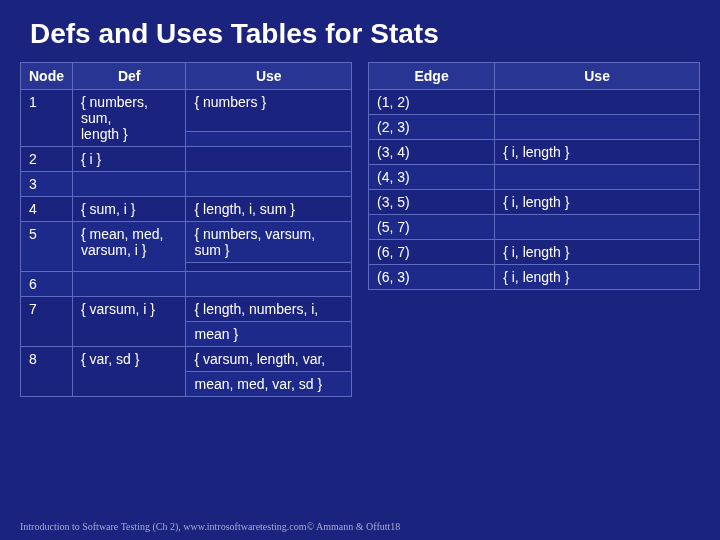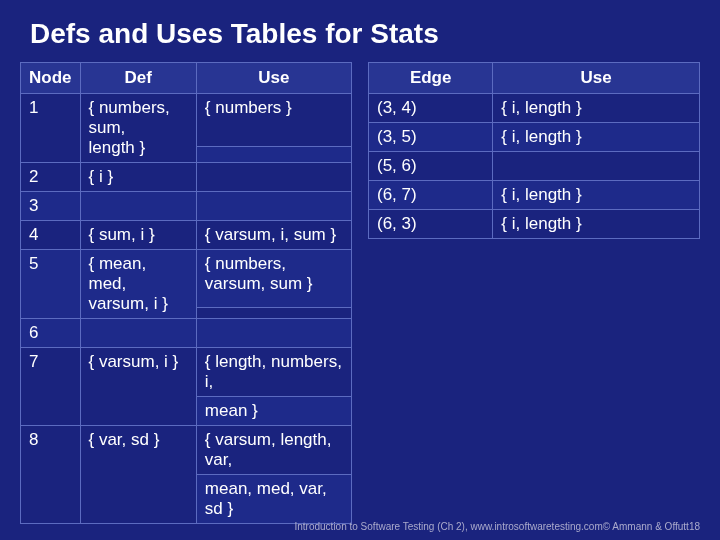--- a/index.html
+++ b/index.html
@@ -23,21 +23,21 @@
       flex-direction: row;
       padding: 0 20px;
       gap: 16px;
     }
     .left-table-wrap, .right-table-wrap {
       flex: 1;
     }
     table {
       width: 100%;
       border-collapse: collapse;
-      font-size: 17px;
+      font-size: 14px;
     }
     th {
       background-color: #283593;
       color: #ffffff;
       border: 1px solid #5c6bc0;
       padding: 5px 8px;
       text-align: center;
       font-weight: bold;
     }
     td {
@@ -49,23 +49,24 @@
     }
     tr:nth-child(even) td {
       background-color: #1e2a8a;
     }
     .footer {
       position: absolute;
       bottom: 8px;
       left: 20px;
       right: 20px;
       display: flex;
-      justify-content: flex-end;
+      justify-content: flex-start;
       font-size: 10px;
       color: #aaaacc;
+      font-family: Liberation Serif, serif;
     }
   </style>
 </head>
 <body>
 
 <div class="page-title">Defs and Uses Tables for Stats</div>
 
 <div class="content-area">
 
   <div class="left-table-wrap">
@@ -92,21 +93,21 @@
     <td></td>
   </tr>
           <tr>
     <td>3</td>
     <td></td>
     <td></td>
   </tr>
           <tr>
     <td>4</td>
     <td>{ sum, i }</td>
-    <td>{ varsum, i, sum }</td>
+    <td>{ length, i, sum }</td>
   </tr>
           <tr>
     <td rowspan="2">5</td>
     <td rowspan="2">{ mean, med,<br>varsum, i }</td>
     <td>{ numbers, varsum, sum }</td>
   </tr>
           <tr>
             <td></td>
           </tr>
           <tr>
@@ -136,30 +137,42 @@
 
   <div class="right-table-wrap">
     <table>
       <thead>
         <tr>
           <th>Edge</th>
           <th>Use</th>
         </tr>
       </thead>
       <tbody id="right-table-body">
+      <tr>
+      <td>(1, 2)</td>
+      <td></td>
+    </tr>
+          <tr>
+      <td>(2, 3)</td>
+      <td></td>
+    </tr>
           <tr>
       <td>(3, 4)</td>
       <td>{ i, length }</td>
+    </tr>
+          <tr>
+      <td>(4, 3)</td>
+      <td></td>
     </tr>
           <tr>
       <td>(3, 5)</td>
       <td>{ i, length }</td>
     </tr>
           <tr>
-      <td>(5, 6)</td>
+      <td>(5, 7)</td>
       <td></td>
     </tr>
           <tr>
       <td>(6, 7)</td>
       <td>{ i, length }</td>
     </tr>
           <tr>
       <td>(6, 3)</td>
       <td>{ i, length }</td>
     </tr>

